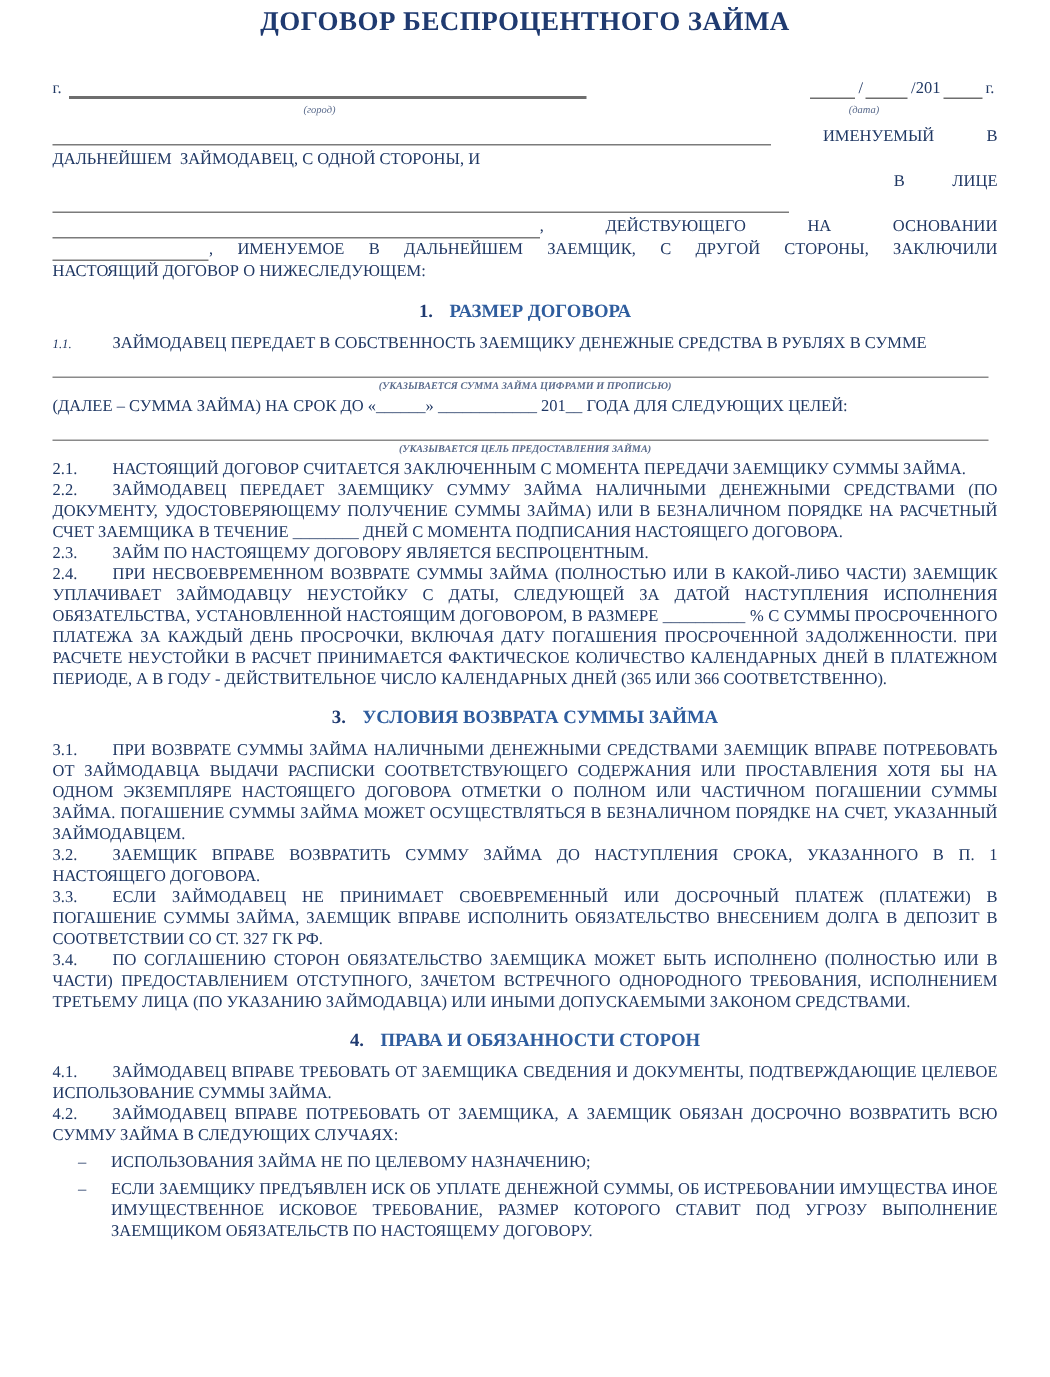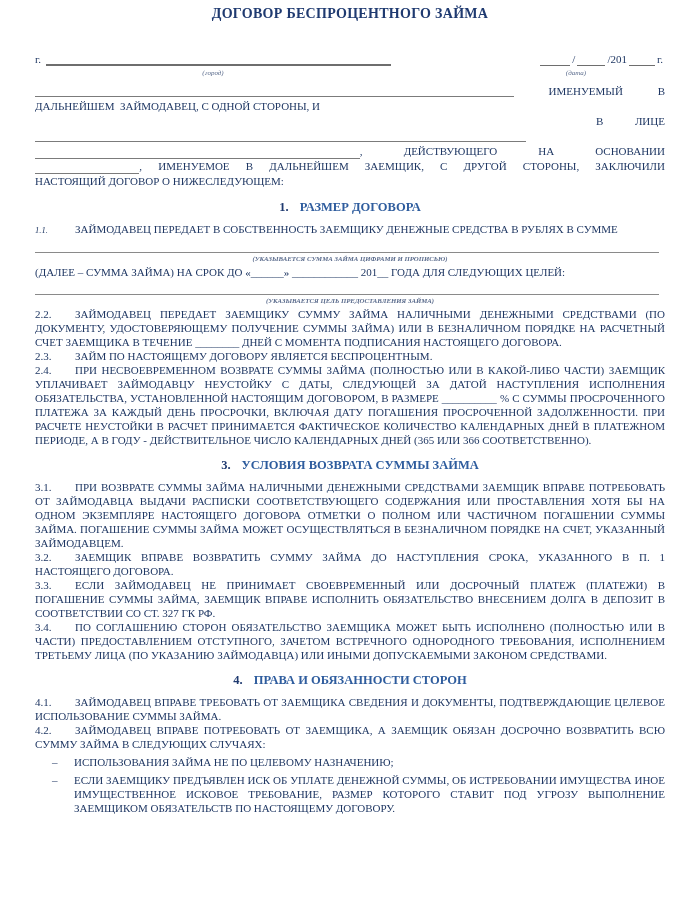--- a/index.html
+++ b/index.html
@@ -13,21 +13,21 @@
   html,body{background:#ffffff;}
   .page{
     width:700px;height:918px;overflow:hidden;background:#ffffff;
     padding:6px 35px 10px 35px;
     font-family:"Liberation Serif","DejaVu Serif",serif;
     color:var(--body-text);
     font-size:11px;line-height:14px;
   }
   
   .title{
-    text-align:center;font-size:14px;font-weight:bold;letter-spacing:.3px;
+    text-align:center;font-size:18px;font-weight:bold;letter-spacing:.3px;
     color:var(--title-color);margin-bottom:26px;line-height:16px;
   }
   
   .hdr-row{display:flex;justify-content:space-between;align-items:flex-end;height:18px;}
   .hdr-left{display:flex;align-items:flex-end;width:356px;}
   .gpfx{margin-right:5px;}
   .city-line{flex:1;border-bottom:2px solid #6e6e6e;height:12px;}
   .hdr-right{display:flex;align-items:flex-end;width:178px;justify-content:flex-end;}
   .useg{display:inline-block;border-bottom:1.5px solid #6e6e6e;height:12px;}
   .w1{width:30px;}.w2{width:28px;}.w3{width:26px;}
@@ -137,20 +137,21 @@
     </div>
 
   <div id="sections">
       <div class="sec-h"><span class="num">1.</span><span class="ttl">РАЗМЕР ДОГОВОРА</span></div>
       <div class="para"><span class="pnum it">1.1.</span><span class="ptext">ЗАЙМОДАВЕЦ ПЕРЕДАЕТ В СОБСТВЕННОСТЬ ЗАЕМЩИКУ ДЕНЕЖНЫЕ СРЕДСТВА В РУБЛЯХ В СУММЕ</span></div>
       <div class="blankline"></div>
       <div class="hint">(УКАЗЫВАЕТСЯ СУММА ЗАЙМА ЦИФРАМИ И ПРОПИСЬЮ)</div>
       <div class="pline">(ДАЛЕЕ – СУММА ЗАЙМА) НА СРОК ДО «______» ____________ 201__  ГОДА ДЛЯ СЛЕДУЮЩИХ ЦЕЛЕЙ:</div>
       <div class="blankline"></div>
       <div class="hint">(УКАЗЫВАЕТСЯ ЦЕЛЬ ПРЕДОСТАВЛЕНИЯ ЗАЙМА)</div>
+      <div class="para"><span class="pnum">2.1.</span><span class="ptext">НАСТОЯЩИЙ ДОГОВОР СЧИТАЕТСЯ ЗАКЛЮЧЕННЫМ С МОМЕНТА ПЕРЕДАЧИ ЗАЕМЩИКУ СУММЫ ЗАЙМА.</span></div>
       <div class="para"><span class="pnum">2.2.</span><span class="ptext">ЗАЙМОДАВЕЦ ПЕРЕДАЕТ ЗАЕМЩИКУ СУММУ ЗАЙМА НАЛИЧНЫМИ ДЕНЕЖНЫМИ СРЕДСТВАМИ (ПО ДОКУМЕНТУ, УДОСТОВЕРЯЮЩЕМУ ПОЛУЧЕНИЕ СУММЫ ЗАЙМА) ИЛИ В БЕЗНАЛИЧНОМ ПОРЯДКЕ НА РАСЧЕТНЫЙ СЧЕТ ЗАЕМЩИКА В ТЕЧЕНИЕ ________ ДНЕЙ С МОМЕНТА ПОДПИСАНИЯ НАСТОЯЩЕГО ДОГОВОРА.</span></div>
       <div class="para"><span class="pnum">2.3.</span><span class="ptext">ЗАЙМ ПО НАСТОЯЩЕМУ ДОГОВОРУ ЯВЛЯЕТСЯ БЕСПРОЦЕНТНЫМ.</span></div>
       <div class="para"><span class="pnum">2.4.</span><span class="ptext">ПРИ НЕСВОЕВРЕМЕННОМ ВОЗВРАТЕ СУММЫ ЗАЙМА (ПОЛНОСТЬЮ ИЛИ В КАКОЙ-ЛИБО ЧАСТИ) ЗАЕМЩИК УПЛАЧИВАЕТ ЗАЙМОДАВЦУ НЕУСТОЙКУ С ДАТЫ, СЛЕДУЮЩЕЙ ЗА ДАТОЙ НАСТУПЛЕНИЯ ИСПОЛНЕНИЯ ОБЯЗАТЕЛЬСТВА, УСТАНОВЛЕННОЙ НАСТОЯЩИМ ДОГОВОРОМ, В РАЗМЕРЕ __________ % С СУММЫ ПРОСРОЧЕННОГО ПЛАТЕЖА ЗА КАЖДЫЙ ДЕНЬ ПРОСРОЧКИ, ВКЛЮЧАЯ ДАТУ ПОГАШЕНИЯ ПРОСРОЧЕННОЙ ЗАДОЛЖЕННОСТИ. ПРИ РАСЧЕТЕ НЕУСТОЙКИ В РАСЧЕТ ПРИНИМАЕТСЯ ФАКТИЧЕСКОЕ КОЛИЧЕСТВО КАЛЕНДАРНЫХ ДНЕЙ В ПЛАТЕЖНОМ ПЕРИОДЕ, А В ГОДУ - ДЕЙСТВИТЕЛЬНОЕ ЧИСЛО КАЛЕНДАРНЫХ ДНЕЙ (365 ИЛИ 366 СООТВЕТСТВЕННО).</span></div>
       <div class="sec-h"><span class="num">3.</span><span class="ttl">УСЛОВИЯ ВОЗВРАТА СУММЫ ЗАЙМА</span></div>
       <div class="para"><span class="pnum">3.1.</span><span class="ptext">ПРИ ВОЗВРАТЕ СУММЫ ЗАЙМА НАЛИЧНЫМИ ДЕНЕЖНЫМИ СРЕДСТВАМИ ЗАЕМЩИК ВПРАВЕ ПОТРЕБОВАТЬ ОТ ЗАЙМОДАВЦА ВЫДАЧИ РАСПИСКИ СООТВЕТСТВУЮЩЕГО СОДЕРЖАНИЯ ИЛИ ПРОСТАВЛЕНИЯ ХОТЯ БЫ НА ОДНОМ ЭКЗЕМПЛЯРЕ НАСТОЯЩЕГО ДОГОВОРА  ОТМЕТКИ О ПОЛНОМ ИЛИ ЧАСТИЧНОМ ПОГАШЕНИИ СУММЫ ЗАЙМА.  ПОГАШЕНИЕ СУММЫ ЗАЙМА МОЖЕТ ОСУЩЕСТВЛЯТЬСЯ В БЕЗНАЛИЧНОМ ПОРЯДКЕ НА СЧЕТ, УКАЗАННЫЙ ЗАЙМОДАВЦЕМ.</span></div>
       <div class="para"><span class="pnum">3.2.</span><span class="ptext">ЗАЕМЩИК ВПРАВЕ ВОЗВРАТИТЬ СУММУ ЗАЙМА ДО НАСТУПЛЕНИЯ СРОКА, УКАЗАННОГО В П. 1 НАСТОЯЩЕГО ДОГОВОРА.</span></div>
       <div class="para"><span class="pnum">3.3.</span><span class="ptext">ЕСЛИ ЗАЙМОДАВЕЦ НЕ ПРИНИМАЕТ СВОЕВРЕМЕННЫЙ ИЛИ ДОСРОЧНЫЙ ПЛАТЕЖ (ПЛАТЕЖИ) В ПОГАШЕНИЕ СУММЫ ЗАЙМА, ЗАЕМЩИК ВПРАВЕ ИСПОЛНИТЬ ОБЯЗАТЕЛЬСТВО ВНЕСЕНИЕМ ДОЛГА В ДЕПОЗИТ В СООТВЕТСТВИИ СО СТ. 327 ГК РФ.</span></div>
       <div class="para"><span class="pnum">3.4.</span><span class="ptext">ПО СОГЛАШЕНИЮ СТОРОН ОБЯЗАТЕЛЬСТВО ЗАЕМЩИКА МОЖЕТ БЫТЬ ИСПОЛНЕНО (ПОЛНОСТЬЮ ИЛИ В ЧАСТИ) ПРЕДОСТАВЛЕНИЕМ ОТСТУПНОГО, ЗАЧЕТОМ ВСТРЕЧНОГО ОДНОРОДНОГО ТРЕБОВАНИЯ, ИСПОЛНЕНИЕМ ТРЕТЬЕМУ ЛИЦА (ПО УКАЗАНИЮ ЗАЙМОДАВЦА) ИЛИ ИНЫМИ ДОПУСКАЕМЫМИ ЗАКОНОМ СРЕДСТВАМИ.</span></div>
       <div class="sec-h"><span class="num">4.</span><span class="ttl">ПРАВА И ОБЯЗАННОСТИ СТОРОН</span></div>
       <div class="para"><span class="pnum">4.1.</span><span class="ptext">ЗАЙМОДАВЕЦ ВПРАВЕ ТРЕБОВАТЬ ОТ ЗАЕМЩИКА СВЕДЕНИЯ И ДОКУМЕНТЫ, ПОДТВЕРЖДАЮЩИЕ ЦЕЛЕВОЕ ИСПОЛЬЗОВАНИЕ СУММЫ ЗАЙМА.</span></div>

